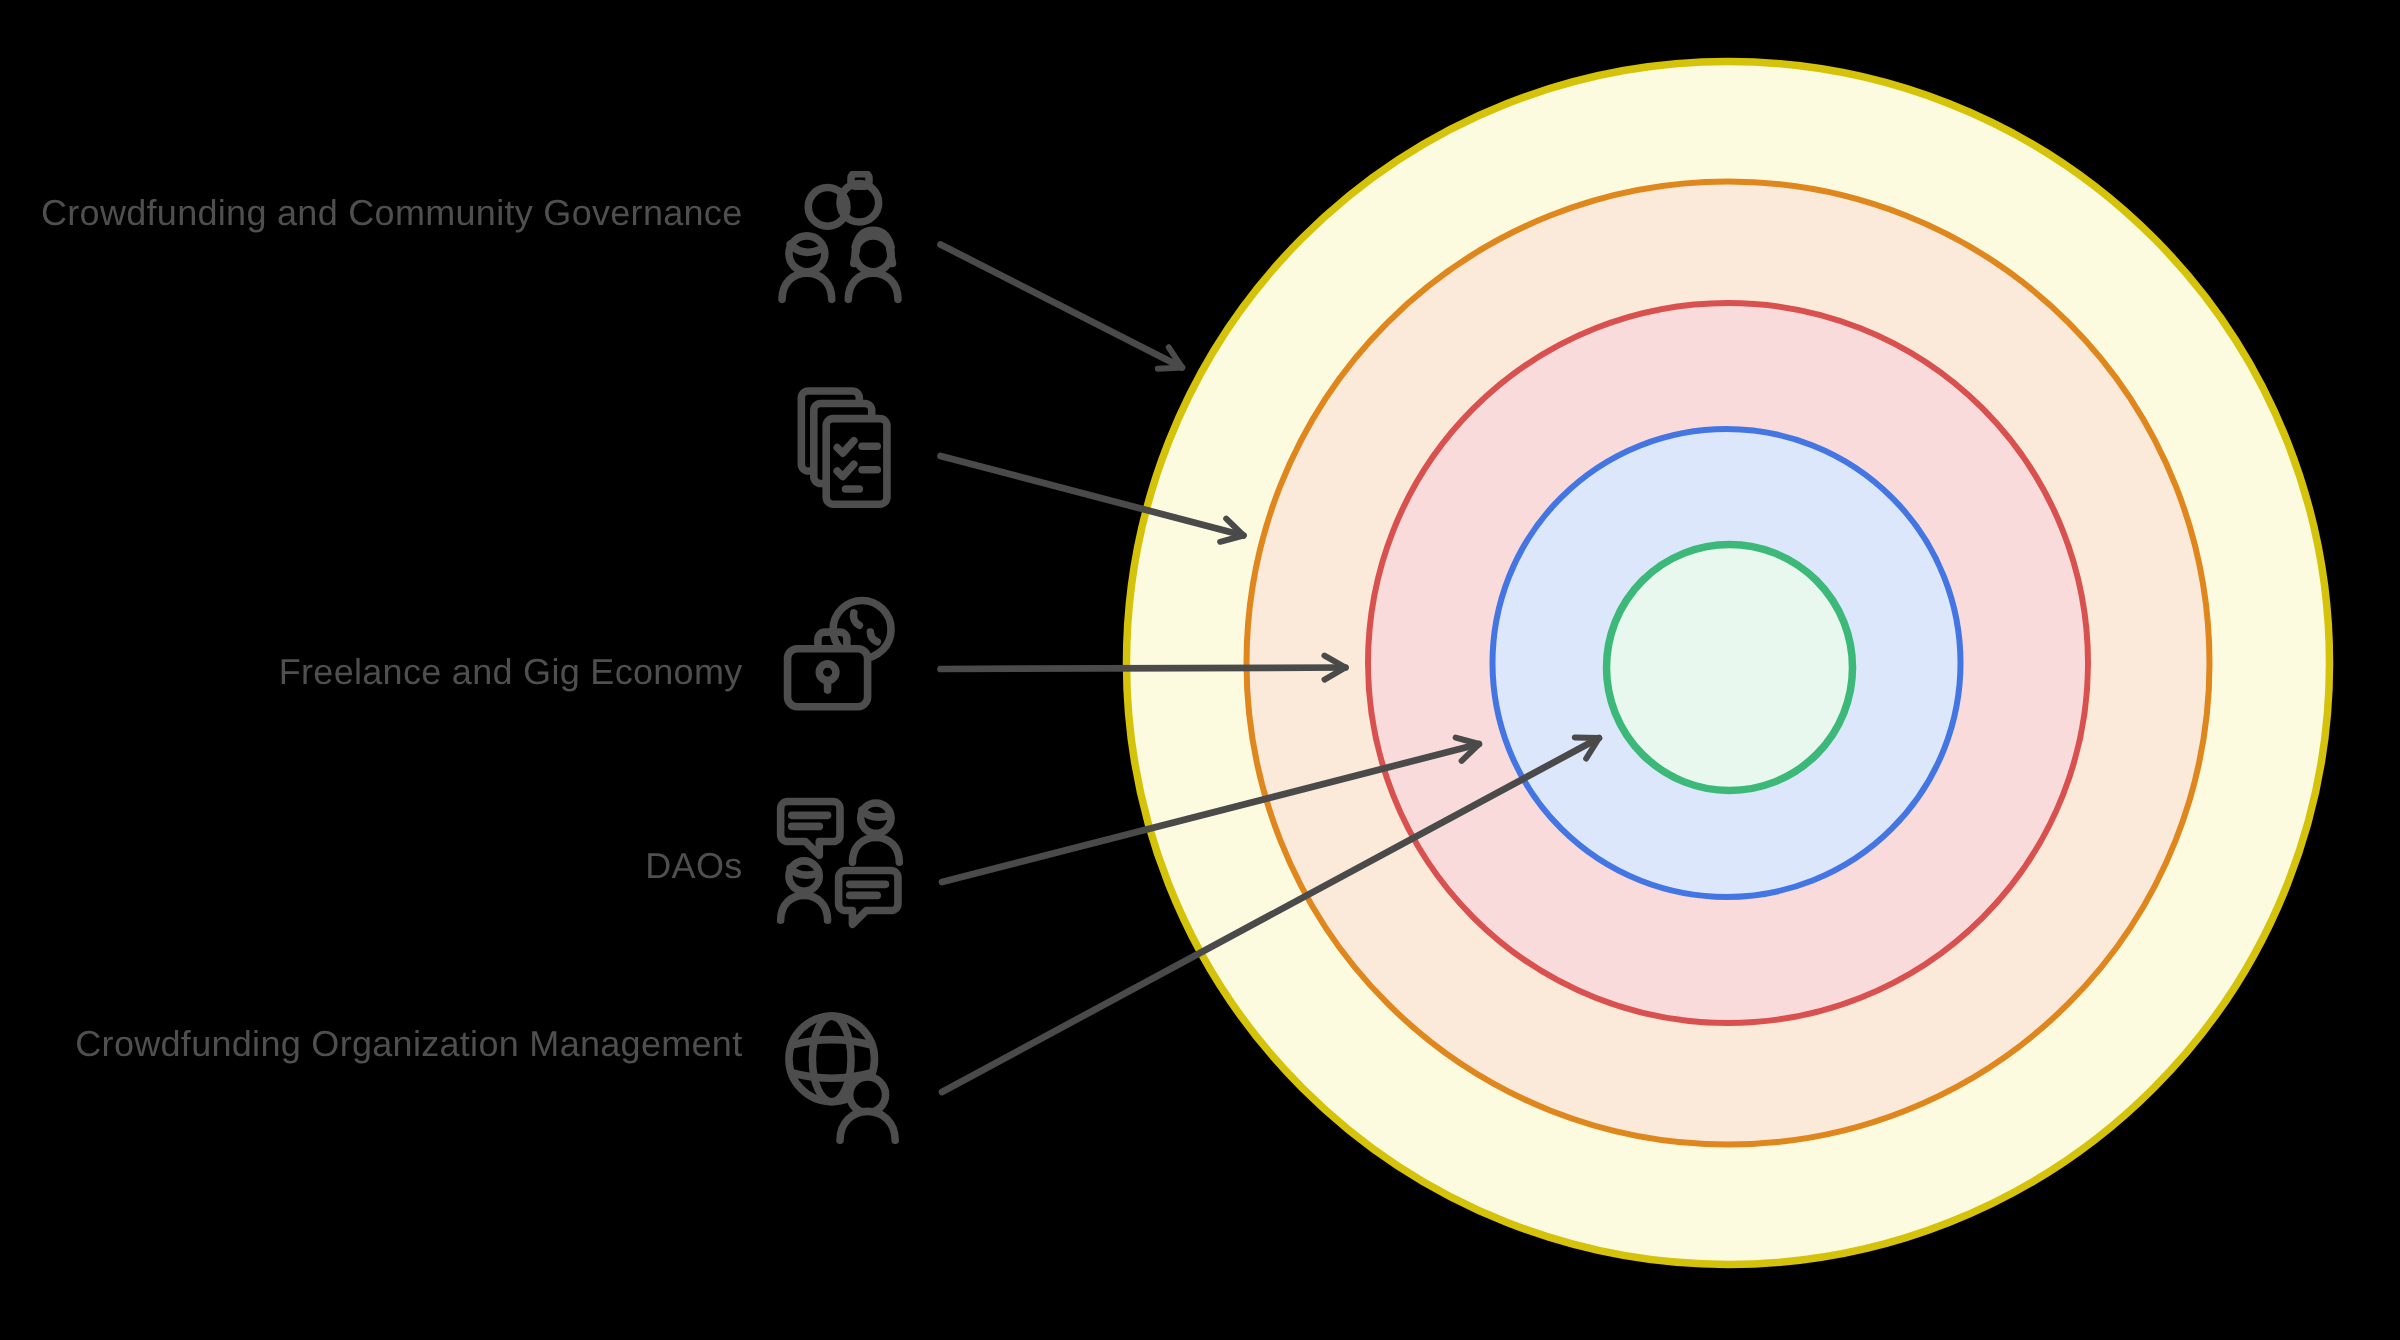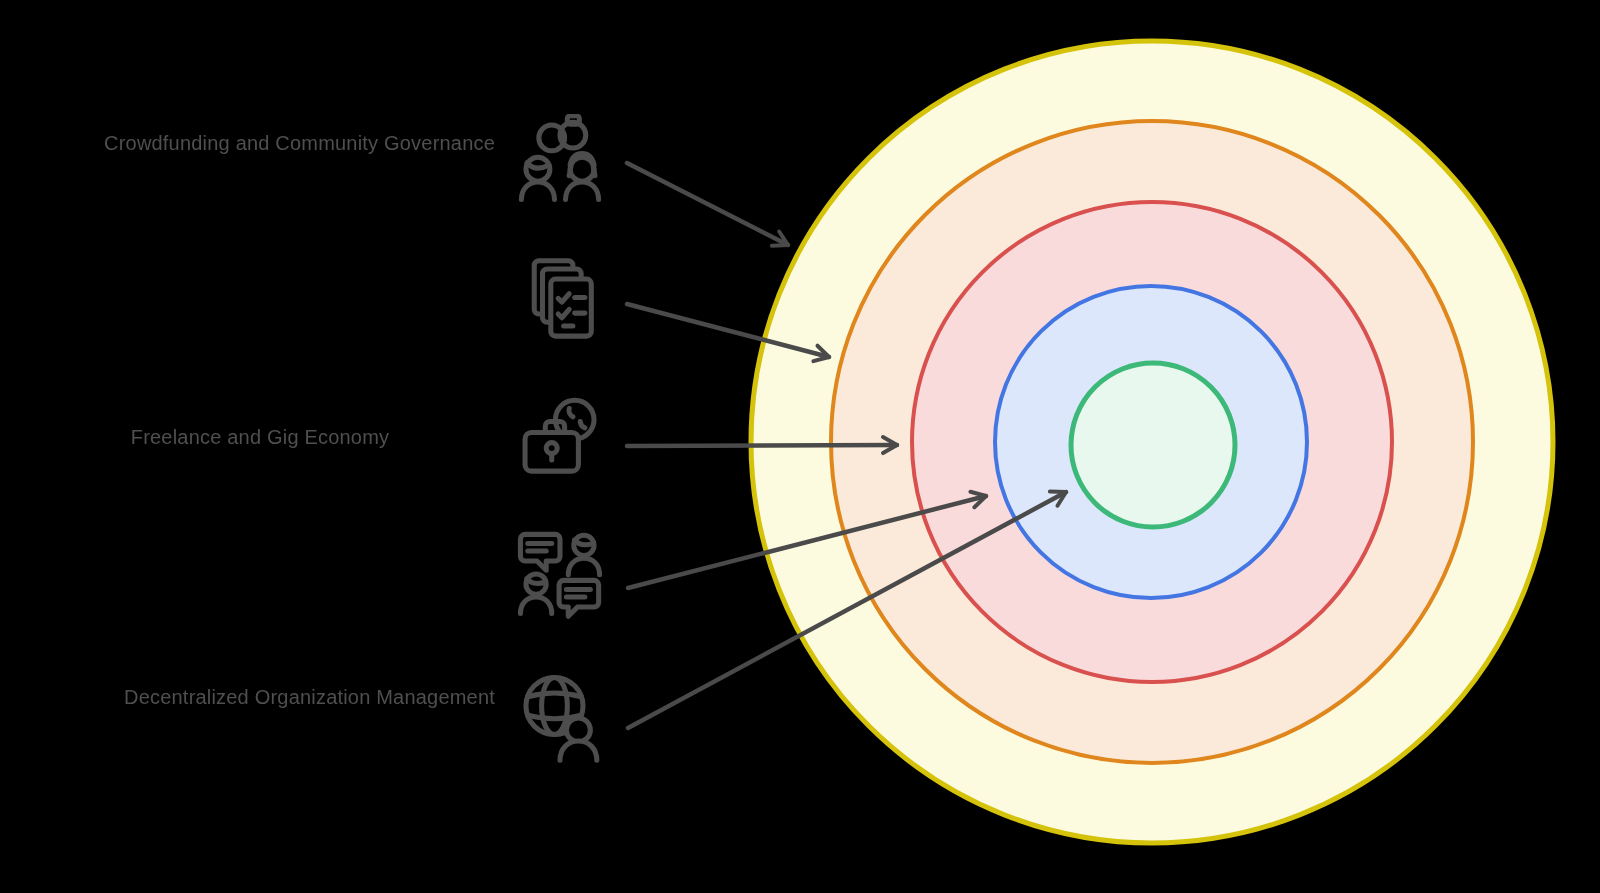--- a/index.html
+++ b/index.html
@@ -7,26 +7,26 @@
     width:1600px; height:893px;
     background:#000000;
     font-family:"Liberation Sans", sans-serif;
     overflow:hidden; position:relative;
   }
   .stage { position:absolute; left:0; top:0; width:1600px; height:893px; }
   .rings-svg { position:absolute; left:0; top:0; }
   .label {
     position:absolute; right:1105px; width:470px;
     text-align:right;
-    font-size:20px; line-height:38px; font-weight:500;
+    font-size:24px; line-height:38px; font-weight:500;
     color:#4f4f4f; letter-spacing:0.2px;
   }
   .label-1 { top:124px; }
   .label-2 { top:283px; }
-  .label-3 { top:418px;text-align:center; }
+  .label-3 { top:430px; }
   .label-4 { top:559px; }
   .label-5 { top:678px; }
   .icon {
     position:absolute; left:514px; width:92px; height:92px;
   }
   .icon-1 { top:114px; }
   .icon-2 { top:257px; }
   .icon-3 { top:392px; }
   .icon-4 { top:527px; }
   .icon-5 { top:671px; }
@@ -53,21 +53,22 @@
       <line x1="627" y1="163" x2="788" y2="245" marker-end="url(#arrowhead)" stroke="#4a4a4a"></line>
       <line x1="627" y1="304" x2="829" y2="357" marker-end="url(#arrowhead)" stroke="#4a4a4a"></line>
       <line x1="627" y1="446" x2="897" y2="445" marker-end="url(#arrowhead)" stroke="#4a4a4a"></line>
       <line x1="628" y1="588" x2="986" y2="496" marker-end="url(#arrowhead)" stroke="#4a4a4a"></line>
       <line x1="628" y1="728" x2="1066" y2="492" marker-end="url(#arrowhead)" stroke="#4a4a4a"></line>
     </g>
   </svg>
 
   <div class="label label-1">Crowdfunding and Community Governance</div>
   <div class="label label-3">Freelance and Gig Economy</div>
-  <div class="label label-5">Decentralized Organization Management</div>
+  <div class="label label-4">DAOs</div>
+  <div class="label label-5">Crowdfunding Organization Management</div>
 
   <svg class="icon icon-1" viewBox="0 0 100 100">
     <g fill="none" stroke-width="5.5" stroke-linecap="round" stroke-linejoin="round" stroke="#4d4d4d">
       <rect x="58" y="2" width="13" height="9" rx="3"></rect>
       <circle cx="64" cy="23" r="14"></circle>
       <circle cx="41" cy="26" r="14"></circle>
       <circle cx="26" cy="60" r="13"></circle>
       <path d="M14,53 q9,10 23,3"></path>
       <path d="M8,93 c0,-12 8,-19 18,-19 s18,7 18,19"></path>
       <path d="M61,55 q3,-12 13,-12 q10,0 13,12"></path>

